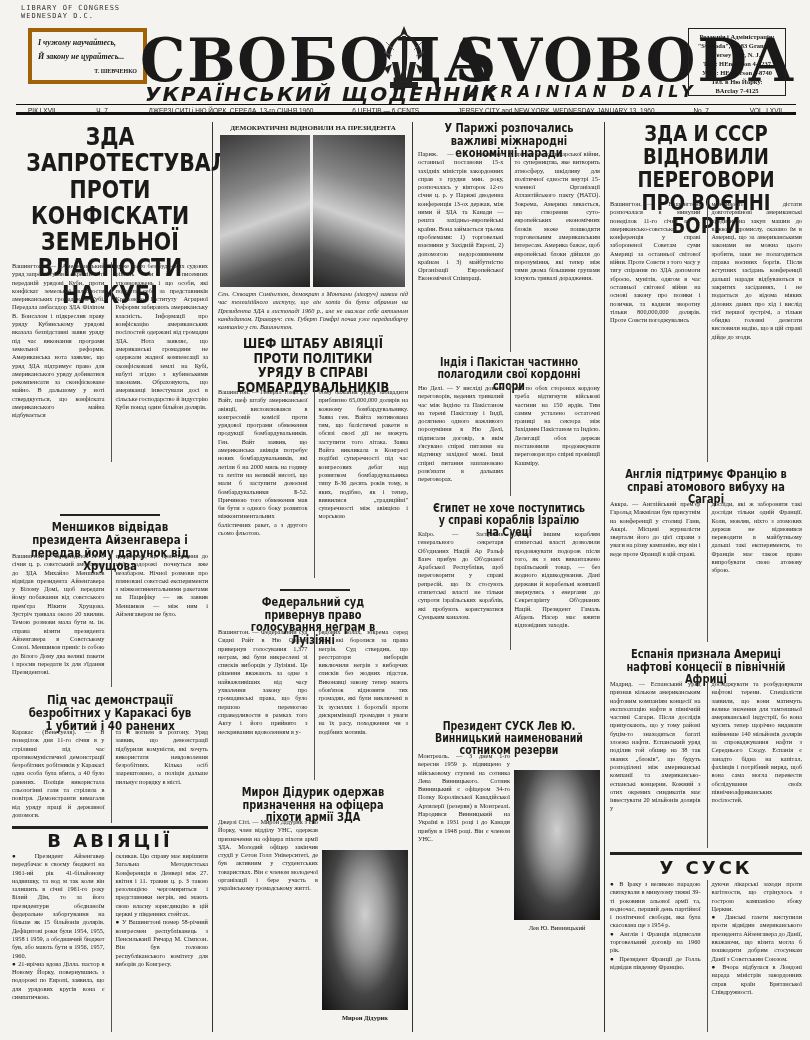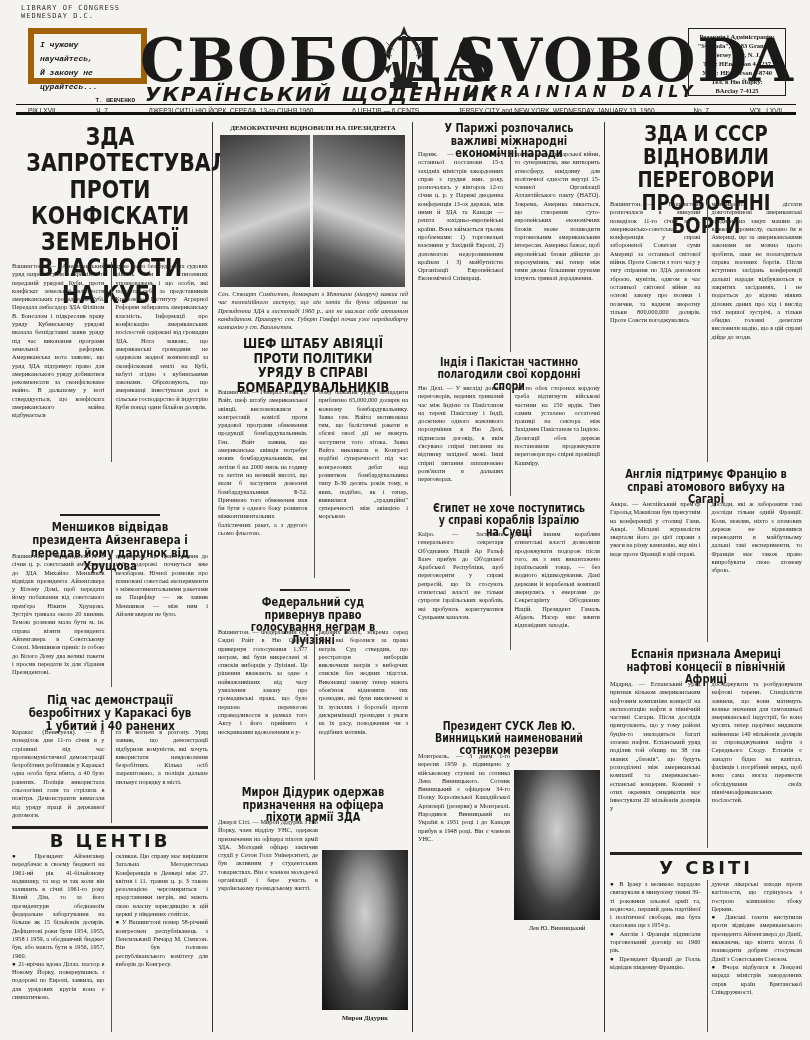--- a/index.html
+++ b/index.html
@@ -1,19 +1,19 @@
 <!DOCTYPE html>
 <html><head>
 <meta charset="utf-8">
 <style>
   html,body{margin:0;padding:0;}
   body{width:810px;height:1040px;background:#f4f3ef;color:#1a1a1a;font-family:"Liberation Serif",serif;overflow:hidden;position:relative;}
   .abs{position:absolute;}
   .stamp{left:21px;top:4px;font-family:"DejaVu Sans Mono",monospace;font-size:7px;line-height:8px;letter-spacing:1px;color:#333;}
-  .quote-box{left:28px;top:28px;width:119px;height:56px;border:6px solid #a16207;font-family:Liberation Mono, monospace;font-style:italic;font-weight:bold;font-size:8px;line-height:14px;padding:4px 6px;box-sizing:border-box;}
+  .quote-box{left:28px;top:28px;width:119px;height:56px;border:4px solid #a16207;font-family:Liberation Serif, serif;font-style:italic;font-weight:bold;font-size:8px;line-height:14px;padding:4px 6px;box-sizing:border-box;}
   .quote-box .author{text-align:right;font-style:normal;font-size:6px;}
   .masthead-uk{left:140px;top:30px;font-family:"DejaVu Serif",serif;font-weight:bold;font-size:60px;letter-spacing:2px;line-height:60px;transform:scaleX(0.95);transform-origin:left;}
   .sub-uk{left:145px;top:82px;font-family:"DejaVu Sans",sans-serif;font-weight:bold;font-style:italic;font-size:20px;letter-spacing:2px;}
   .masthead-en{left:455px;top:30px;font-family:"DejaVu Serif",serif;font-weight:bold;font-size:60px;letter-spacing:2px;line-height:60px;transform:scaleX(0.95);transform-origin:left;}
   .sub-en{left:465px;top:82px;font-family:"DejaVu Sans",sans-serif;font-weight:bold;font-style:italic;font-size:16px;letter-spacing:5px;}
   .emblem{left:382px;top:22px;width:44px;height:76px;}
   .contact-box{left:688px;top:28px;width:98px;height:68px;border:1px solid #222;font-size:6.5px;line-height:9px;font-weight:bold;text-align:center;padding:3px;box-sizing:border-box;}
   .dateline{left:16px;top:104px;width:780px;height:11px;border-top:1.5px solid #111;border-bottom:3px solid #111;font-family:"Liberation Sans",sans-serif;font-size:6.5px;line-height:11px;display:flex;justify-content:space-between;padding:0 12px;box-sizing:border-box;}
   .vrule{width:1px;background:#333;}
   .headline{font-family:"DejaVu Sans",sans-serif;font-weight:bold;text-align:center;line-height:1.05;transform:scaleX(0.82);transform-origin:center;}
@@ -103,21 +103,21 @@
   <div>підкреслив, що приготування до цієї подорожі почнуться вже незабаром. Нічної розмови про пляновані совєтські експерименти з міжконтинентальними ракетами на Пацифіку — як заявив Меншиков — між ним і Айзенгавером не було.</div>
 </div>
 
 <div class="abs headline" style="left:8px;top:693px;width:204px;font-size:12.5px;">Під час демонстрації безробітних у Каракасі був 1 убитий і 40 ранених</div>
 <div class="abs body cols2" style="left:12px;top:728px;width:196px;height:95px;">
   <div>Каракас (Венесуеля). — В понеділок дня 11-го січня в у стрілянні під час протикомуністичної демонстрації безробітних робітників у Каракасі одна особа була вбита, а 40 було ранених. Поліція використала сльозогінні гази та стріляла в повітря. Демонстранти вимагали від уряду праці й державної допомоги.</div>
   <div>та й вогнем в розгону. Уряд заявив, що демонстрації підбурили комуністи, які хочуть використати невдоволення безробітних. Кілька осіб заарештовано, а поліція дальше пильнує порядку в місті.</div>
 </div>
 
 <div class="abs sep" style="left:12px;top:826px;width:196px;"></div>
-<div class="abs section" style="left:12px;top:830px;width:196px;font-size:18px;">В ЦЕНТІВ</div>
+<div class="abs section" style="left:12px;top:830px;width:196px;font-size:18px;">В АВІЯЦІЇ</div>
 <div class="abs body cols2" style="left:12px;top:852px;width:196px;height:180px;white-space:pre-line;">
   <div>● Президент Айзенгавер передбачає в своєму бюджеті на 1961-ий рік 41-більйоновy надвишку, та вод м так коли він залишить в січні 1961-го року Білий Дім, то за його президентури обєднаноїм федеральне заборгування на більше як 15 більйонів долярів. Дефіцитові роки були 1954, 1955, 1958 і 1959, а обєднавчий бюджет був, або мають бути в 1956, 1957, 1960.
 ● 21-ирічна вдова Ділла. пастор в Новому Йорку, повернувшись з подорожі по Европі, заявила, що для урядових кругів вона є симпатичкою.</div>
   <div>скликав. Цю справу має вирішити Загальна Методистська Конференція в Денвері між 27. квітня і 11. травня ц. р. З такою резолюцією чергомириться і представники негрів, які мають свою власну юрисдикцію в цій церкві у південних стейтах.
 ● У Вашингтоні помер 58-річний конгресмен республіканець з Пенсильванії Ричард М. Сімпсон. Він був головою республіканського комітету для виборів до Конгресу.</div>
 </div>
 
 <div class="abs" style="left:218px;top:124px;width:190px;font-size:7px;font-weight:bold;text-align:center;">ДЕМОКРАТИЧНІ ВІДНОВИЛИ НА ПРЕЗИДЕНТА</div>
 <div class="abs photo" style="left:220px;top:135px;width:90px;height:152px;"></div>
 <div class="abs photo" style="left:313px;top:135px;width:92px;height:152px;transform:scaleX(-1);"></div>
@@ -176,21 +176,21 @@
   <div>досліди, які ж забороняти такі досліди тільки одній Франції. Коли, мовляв, ніхто з атомових держав не відмовився переводити в майбутньому дальші такі експерименти, то Франція має також право випробувати свою атомову зброю.</div>
 </div>
 
 <div class="abs headline" style="left:606px;top:648px;width:200px;font-size:12px;">Еспанія признала Америці нафтові концесії в північній Африці</div>
 <div class="abs body cols2" style="left:610px;top:680px;width:192px;height:168px;">
   <div>Мадрид. — Еспанський уряд признав кільком американським нафтовим компаніям концесії на експлоатацію нафти в північній частині Сагари. Після дослідів припускають, що у тому районі буцім-то знаходяться багаті злоежа нафти. Еспанський уряд поділив той обшир на 38 так званих „блоків", що будуть розподілені між американські компанії та американсько-еспанські концерни. Кожний з отих окремих синдикатів має інвестувати 20 мільйонів долярів у</div>
   <div>досліджувати та розбудовувати нафтові терени. Спеціалісти заявили, що вони матимуть велике значення для тамтешньої американської індустрії, бо вона мусить тепер щорічно видавати найменше 140 мільйонів долярів за спроваджування нафти з Середнього Сходу. Еспанія є занадто бідна на капітал, фахівців і потрібний виряд, щоб вона сама могла перевести обслідування своїх північноафриканських посілостей.</div>
 </div>
 
 <div class="abs sep" style="left:610px;top:852px;width:192px;"></div>
-<div class="abs section" style="left:610px;top:857px;width:192px;font-size:18px;">У СВІТІ</div>
+<div class="abs section" style="left:610px;top:857px;width:192px;font-size:18px;">У СУСК</div>
 <div class="abs body cols2" style="left:610px;top:880px;width:192px;height:152px;white-space:pre-line;">
   <div>● В Іраку з великою парадою святкували в минулому тижні 39-ті роковини альової армії та, водночас, перший день партійної і політичної свободи, яка була скасована ще з 1954 р.
 ● Англія і Франція підписали торговельний договір на 1960 рік.
 ● Президент Франції де Голль відвідав південну Францію.</div>
   <div>дуючи лікарські заходи проти вагітности, що стрінулось з гострою кампанією збоку Церкви.
 ● Данські газети виступили проти відвідин американського президента Айзенгавера до Данії, вважаючи, що візита могла б пошкодити добрим стосункам Данії з Совєтським Союзом.
 ● Вчора відбулася в Лондоні нарада міністрів закордонних справ країн Британської Співдружності.</div>
 </div>
 
 </body></html>

